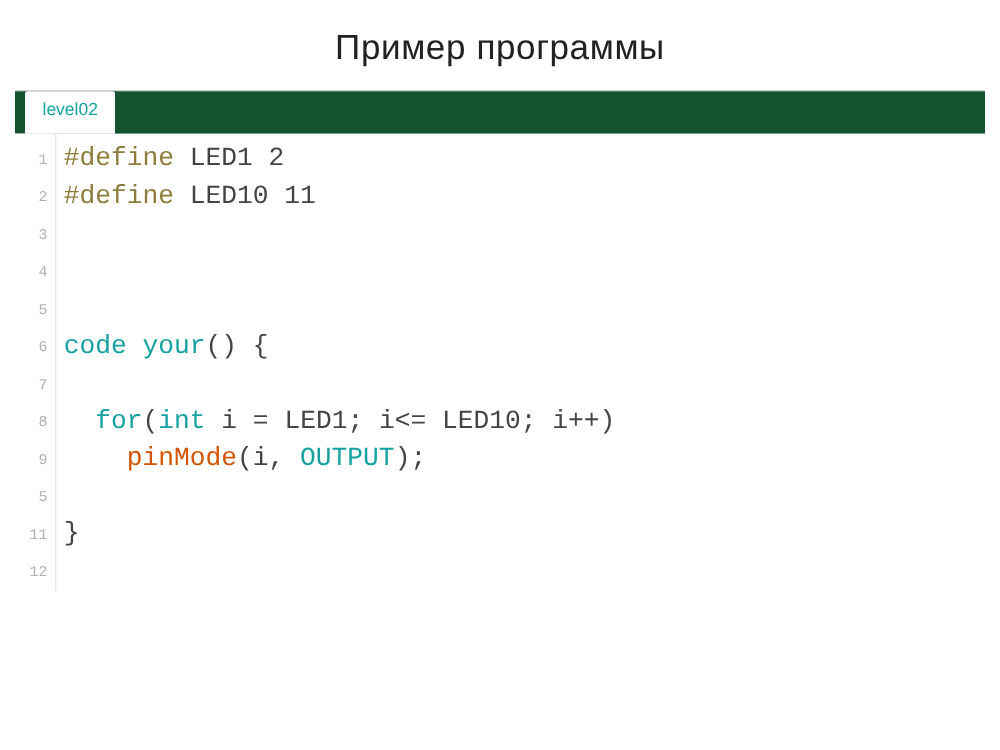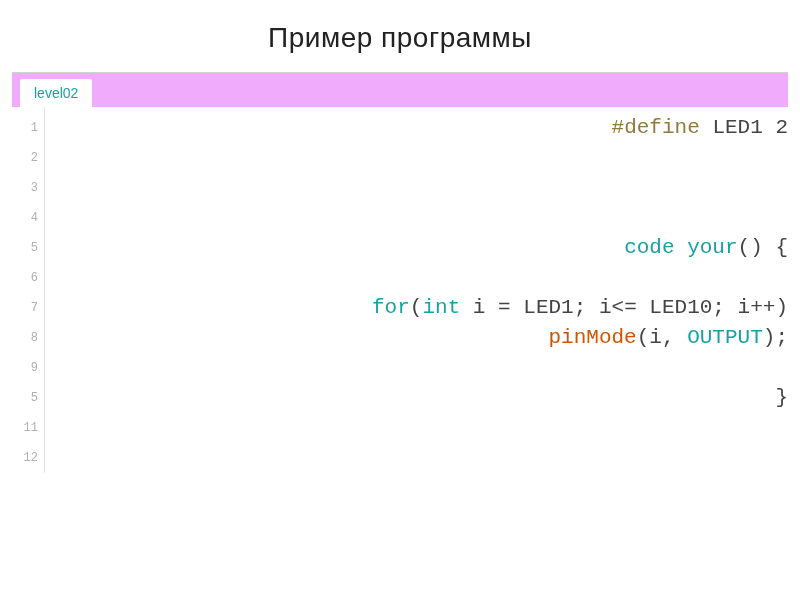--- a/index.html
+++ b/index.html
@@ -16,24 +16,23 @@
     font-weight: normal;
     color: #222;
     padding: 22px 0 18px 0;
     letter-spacing: 0.5px;
   }
   .editor-container {
     margin: 0 12px 0 12px;
     border-top: 1px solid #d0d0d0;
   }
   .tab-bar {
-    background: #f0abfc;
+    background: #14532d;
     height: 34px;
     display: flex;
-    align-items: flex-end;
   }
   .tab {
     background: #fff;
     color: #17a2a2;
     font-size: 14px;
     padding: 6px 14px 6px 14px;
     margin-left: 8px;
     border-top-left-radius: 2px;
     border-top-right-radius: 2px;
     font-family: Arial, sans-serif;
@@ -59,21 +58,20 @@
   }
   .code {
     flex: 1;
     padding-top: 6px;
     border-left: 1px solid #e6e6e6;
     padding-left: 6px;
     font-family: Consolas, 'Courier New', monospace;
     font-size: 21px;
     line-height: 30px;
     color: #444;
-    text-align: right;
   }
   .code-line {
     height: 30px;
     white-space: pre;
   }
   .tok-macro { color: #8e7c3a; }
   .tok-keyword { color: #17a2a2; }
   .tok-type { color: #17a2a2; }
   .tok-ident { color: #444; }
   .tok-punct { color: #444; }
@@ -103,20 +101,21 @@
         <div class="line-num">6</div>
         <div class="line-num">7</div>
         <div class="line-num">8</div>
         <div class="line-num">9</div>
         <div class="line-num">5</div>
         <div class="line-num">11</div>
         <div class="line-num">12</div>
       </div>
     <div class="code" id="code">
         <div class="code-line"><span class="tok-macro">#define </span><span class="tok-ident">LED1 </span><span class="tok-num">2</span></div>
+        <div class="code-line"><span class="tok-macro">#define </span><span class="tok-ident">LED10 </span><span class="tok-num">11</span></div>
         <div class="code-line"></div>
         <div class="code-line"></div>
         <div class="code-line"></div>
         <div class="code-line"><span class="tok-keyword">code </span><span class="tok-struct">your</span><span class="tok-punct">() {</span></div>
         <div class="code-line"><span class="tok-plain">  </span></div>
         <div class="code-line"><span class="tok-plain">  </span><span class="tok-keyword">for</span><span class="tok-punct">(</span><span class="tok-type">int </span><span class="tok-ident">i </span><span class="tok-punct">= </span><span class="tok-ident">LED1</span><span class="tok-punct">; </span><span class="tok-ident">i</span><span class="tok-punct">&lt;= </span><span class="tok-ident">LED10</span><span class="tok-punct">; </span><span class="tok-ident">i</span><span class="tok-punct">++)</span></div>
         <div class="code-line"><span class="tok-plain">    </span><span class="tok-func">pinMode</span><span class="tok-punct">(</span><span class="tok-ident">i</span><span class="tok-punct">, </span><span class="tok-builtin">OUTPUT</span><span class="tok-punct">);</span></div>
         <div class="code-line"></div>
         <div class="code-line"><span class="tok-punct">}</span></div>
       </div>

